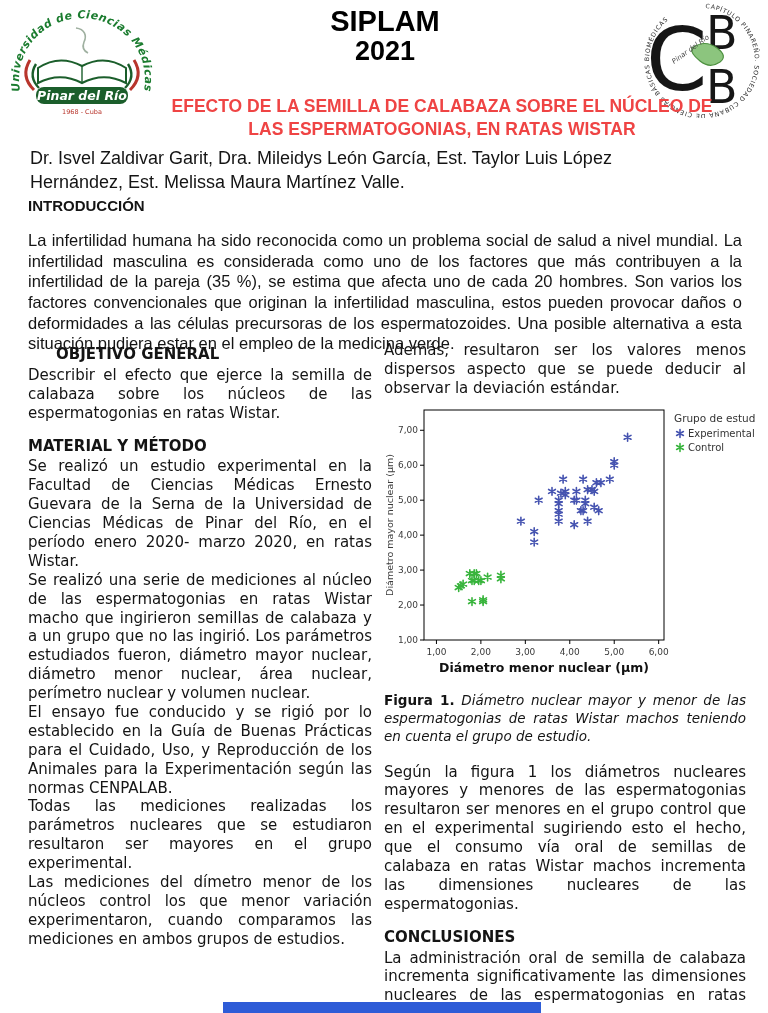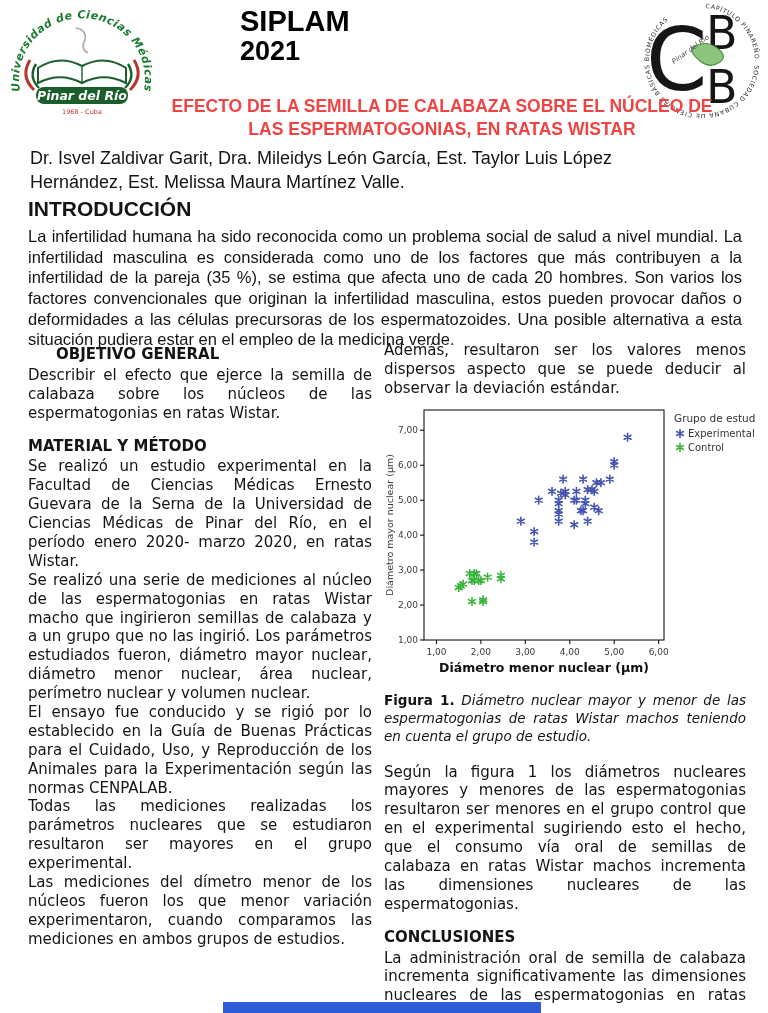--- a/index.html
+++ b/index.html
@@ -2,34 +2,34 @@
 <html><head>
 <meta charset="utf-8">
 <style>
   html,body{margin:0;padding:0;background:#ffffff;}
   .page{position:relative;width:768px;height:1013px;background:#fff;overflow:hidden;
         font-family:"DejaVu Sans",sans-serif;color:#141414;}
 
   
   .logo-left{position:absolute;left:6px;top:4px;width:152px;height:116px;}
   .logo-right{position:absolute;left:638px;top:2px;width:128px;height:116px;}
-  .event-title{position:absolute;top:6px;left:240px;width:290px;text-align:left;
+  .event-title{position:absolute;top:6px;left:240px;width:290px;text-align:center;
                font-family:"Liberation Sans",sans-serif;font-weight:bold;color:#000;}
   .event-name{font-size:29px;line-height:1.08;}
   .event-year{font-size:27px;line-height:1.1;}
   .main-title{position:absolute;top:95px;left:164px;width:556px;text-align:center;
               font-family:"Liberation Sans",sans-serif;font-weight:bold;font-size:17.5px;
               line-height:1.32;color:#ef4444;}
   .authors{position:absolute;top:147px;left:30px;width:676px;
            font-family:"Liberation Sans",sans-serif;font-size:18px;line-height:1.33;}
 
   
   .intro{position:absolute;top:197px;left:28px;width:714px;
          font-family:"Liberation Sans",sans-serif;font-size:16.5px;}
-  .intro .sec-heading{font-size:21px;margin:0 0 5px 0;}
+  .intro .sec-heading{font-size:15px;margin:0 0 16px 0;}
   .intro p{margin:0;text-align:justify;line-height:1.25;}
 
   
   .col-left{position:absolute;top:345px;left:28px;width:344px;font-size:15px;line-height:1.26;}
   .col-right{position:absolute;top:341px;left:384px;width:362px;font-size:15px;line-height:1.26;}
   .sec-heading{font-weight:bold;margin:14px 0 2px 0;}
   .sec-heading.first{margin-top:0;margin-left:28px;}
   .col-left p,.col-right p{margin:0;text-align:justify;}
 
   
@@ -99,21 +99,21 @@
   <div class="col-left">
     <div class="sec-heading first">OBJETIVO GENERAL</div>
     <p>Describir el efecto que ejerce la semilla de calabaza sobre los núcleos de las espermatogonias en ratas Wistar.</p>
 
     <div class="sec-heading">MATERIAL Y MÉTODO</div>
     <p>Se realizó un estudio experimental en la Facultad de Ciencias Médicas Ernesto Guevara de la Serna de la Universidad de Ciencias Médicas de Pinar del Río, en el período enero 2020- marzo 2020, en ratas Wistar.</p>
     <p>Se realizó una serie de mediciones al núcleo de las espermatogonias en ratas Wistar macho que ingirieron semillas de calabaza y a un grupo que no las ingirió. Los parámetros estudiados fueron, diámetro mayor nuclear,  diámetro menor nuclear, área nuclear, perímetro nuclear y volumen nuclear.</p>
     <p>El ensayo fue conducido y se rigió por lo establecido en la Guía de Buenas Prácticas para el Cuidado, Uso, y Reproducción de los Animales para la Experimentación según las normas CENPALAB.</p>
 
     <p>Todas las mediciones realizadas los parámetros nucleares que se estudiaron resultaron ser mayores en el grupo experimental.</p>
-    <p>Las mediciones del dímetro menor de los núcleos fueron los que menor variación experimentaron, cuando comparamos las mediciones en ambos grupos de estudios.</p>
+    <p>Las mediciones del dímetro menor de los núcleos control los que menor variación experimentaron, cuando comparamos las mediciones en ambos grupos de estudios.</p>
   </div>
 
   <div class="col-right">
     <p>Además, resultaron ser los valores menos dispersos aspecto que se puede deducir al observar la deviación estándar.</p>
 
     <div class="figure">
       <svg id="figure-svg" width="372" height="292" viewBox="0 0 372 292">
           <rect x="40" y="10" width="240" height="230" fill="#ffffff" stroke="#000" stroke-width="1"></rect>
           <line x1="36" y1="240" x2="40" y2="240" stroke="#000" stroke-width="1"></line>
           <text x="34" y="243.2" text-anchor="end" font-size="9" fill="#3a3a3a">1,00</text>

